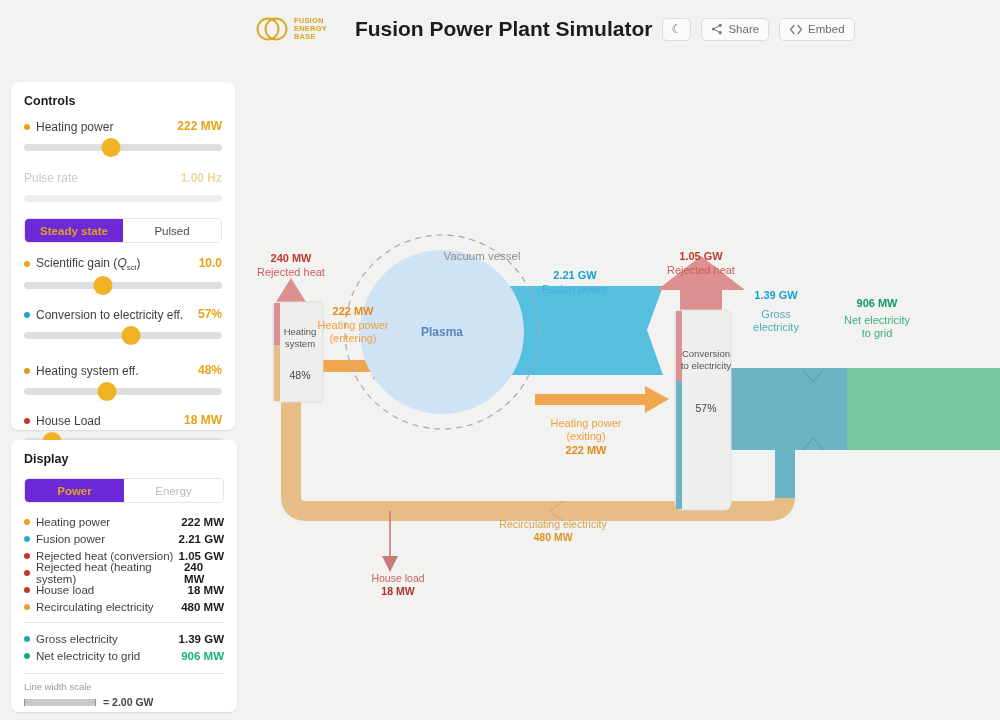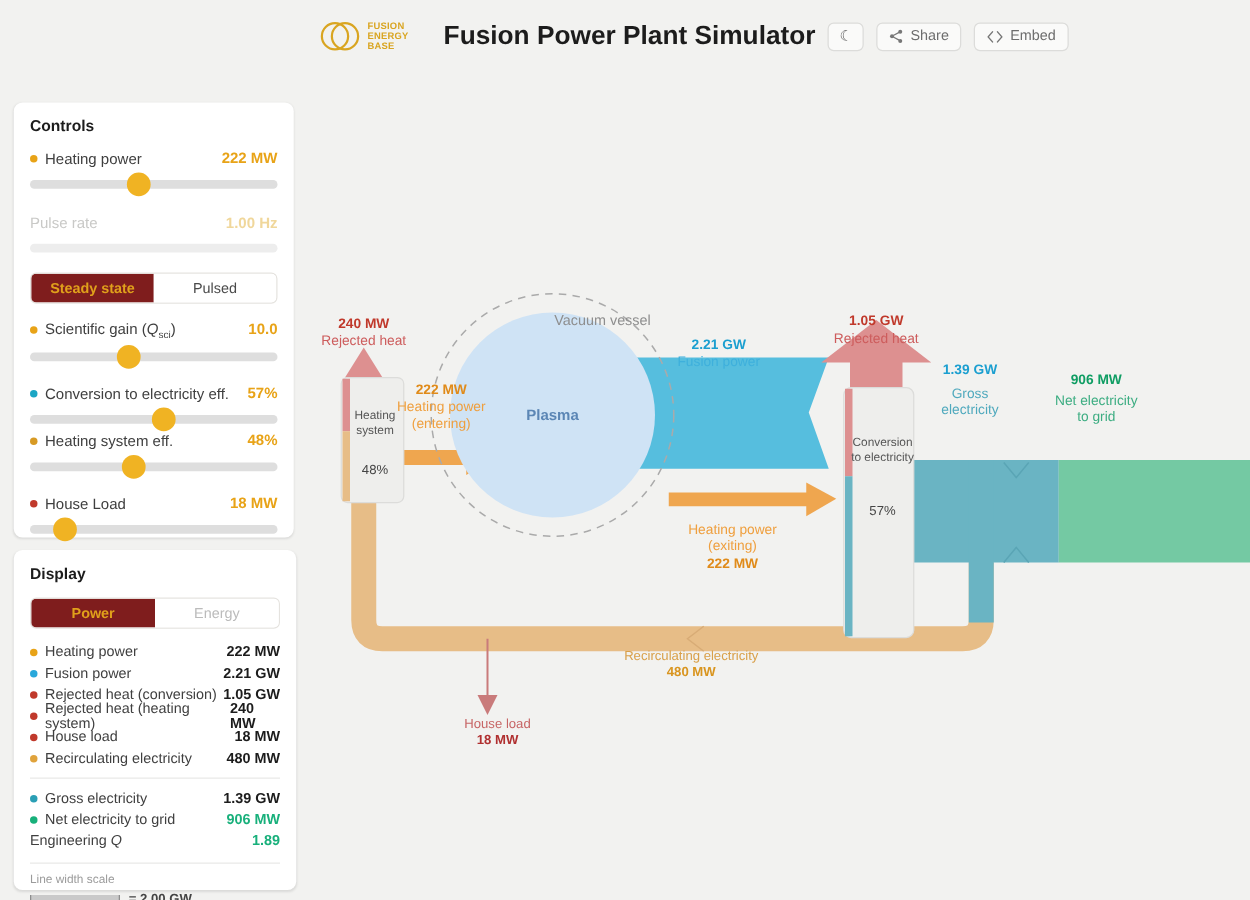--- a/index.html
+++ b/index.html
@@ -80,21 +80,21 @@
   }
 
   .seg {
     margin: 12px 13px 0 13px; display: flex; height: 25px;
     border: 1px solid #e5e3df; border-radius: 5px; overflow: hidden;
   }
   .seg div {
     flex: 1; display: flex; align-items: center; justify-content: center;
     font-size: 11.5px; cursor: pointer; background: #fff; color: #4a4a4a;
   }
-  .seg div.active { background: #7f1d1d; color: #e0a01b; font-weight: bold; }
+  .seg div.active { background: #6d28d9; color: #e0a01b; font-weight: bold; }
   .seg div.muted { color: #bbb; }
 
   .advanced {
     padding: 0 13px; margin-top: 14px; font-size: 12px; font-weight: bold;
     color: #1c1c1c; display: flex; align-items: center; gap: 6px; cursor: pointer;
   }
   .caret { font-size: 8px; color: #333; }
 
   
   .dlist { padding: 0 13px; margin-top: 10px; }
@@ -221,21 +221,21 @@
           <span>Conversion to electricity eff.</span>
         </span>
         <span class="ctrl-val">57%</span>
       </div>
       <div class="slider">
         <div class="track"></div>
         <div class="knob" style="left:54%"></div>
       </div>
     </div>
 
-    <div class="ctrl" style="margin-top:2px">
+    <div class="ctrl" style="margin-top:20px">
       <div class="ctrl-row">
         <span class="ctrl-name">
           <span class="dot" style="background:#d79a24"></span>
           <span>Heating system eff.</span>
         </span>
         <span class="ctrl-val">48%</span>
       </div>
       <div class="slider">
         <div class="track"></div>
         <div class="knob" style="left:42%"></div>
@@ -324,26 +324,20 @@
             <span>Gross electricity</span>
           </span>
         <span class="val">1.39 GW</span>
       </div>
       <div class="drow">
         <span class="lbl">
             <span class="dot" style="background:#17b07a"></span>
             <span>Net electricity to grid</span>
           </span>
         <span class="val val-green">906 MW</span>
-      </div>
-      <div class="drow">
-        <span class="lbl" style="padding-left:0">
-            <span>Engineering <i>Q</i></span>
-          </span>
-        <span class="val val-green">1.89</span>
       </div>
     </div>
 
     <div class="divider" style="margin-top:9px"></div>
 
     <div class="lws">
       <div class="lws-title">Line width scale</div>
       <div class="lws-row">
         <div class="lws-bar"></div>
         <div class="lws-eq">= 2.00 GW</div>

